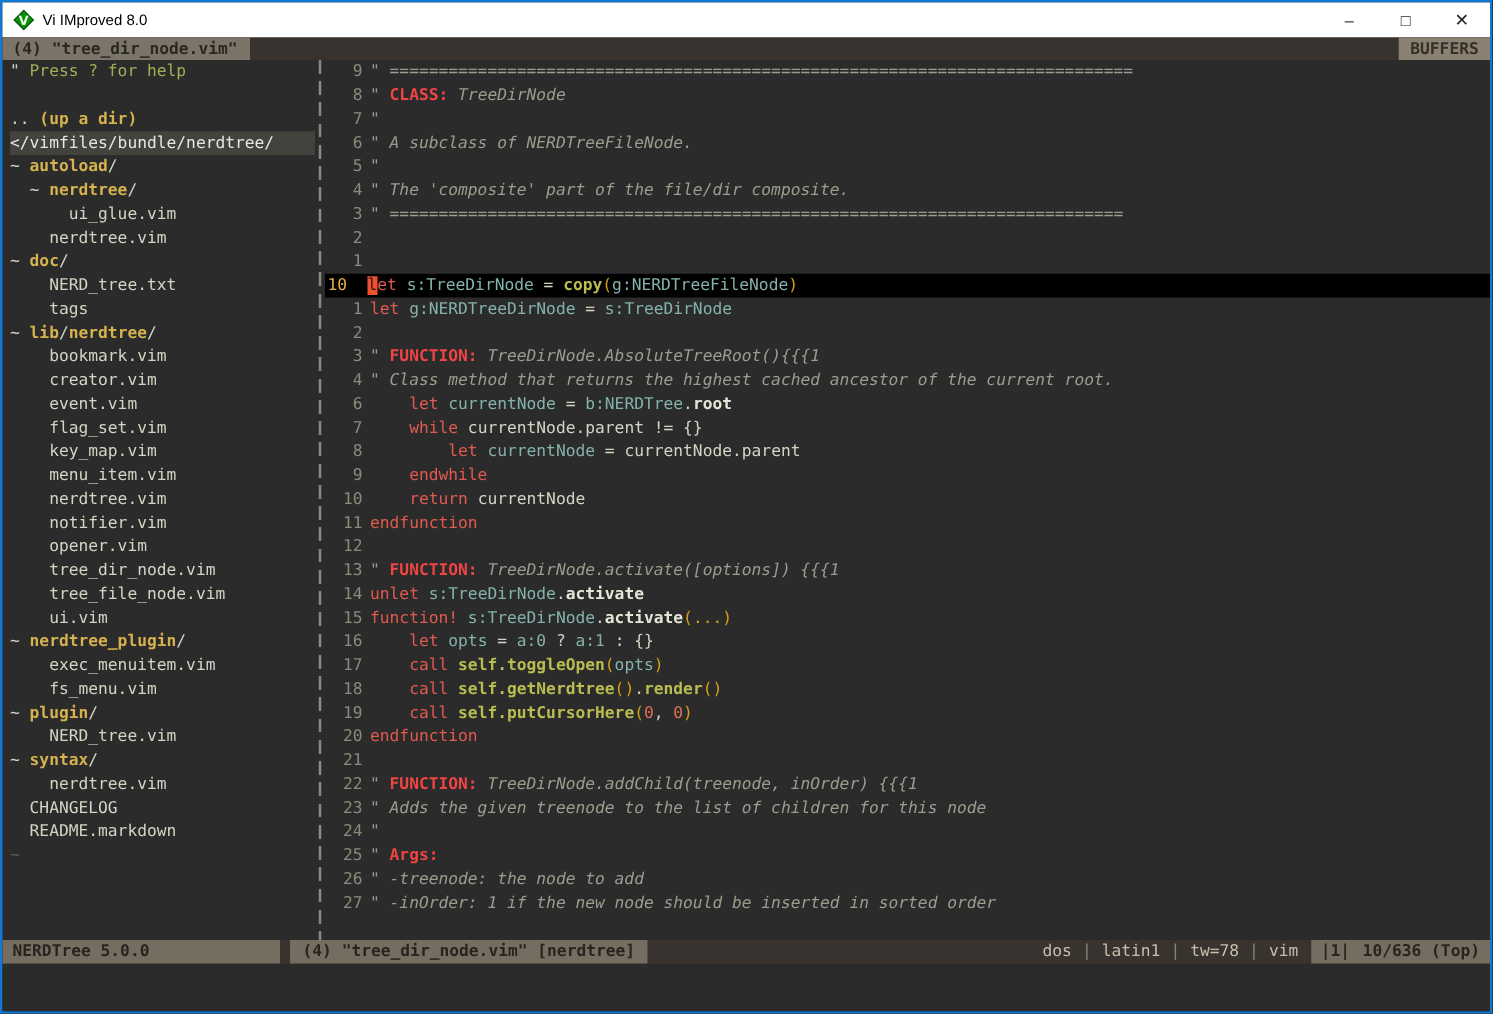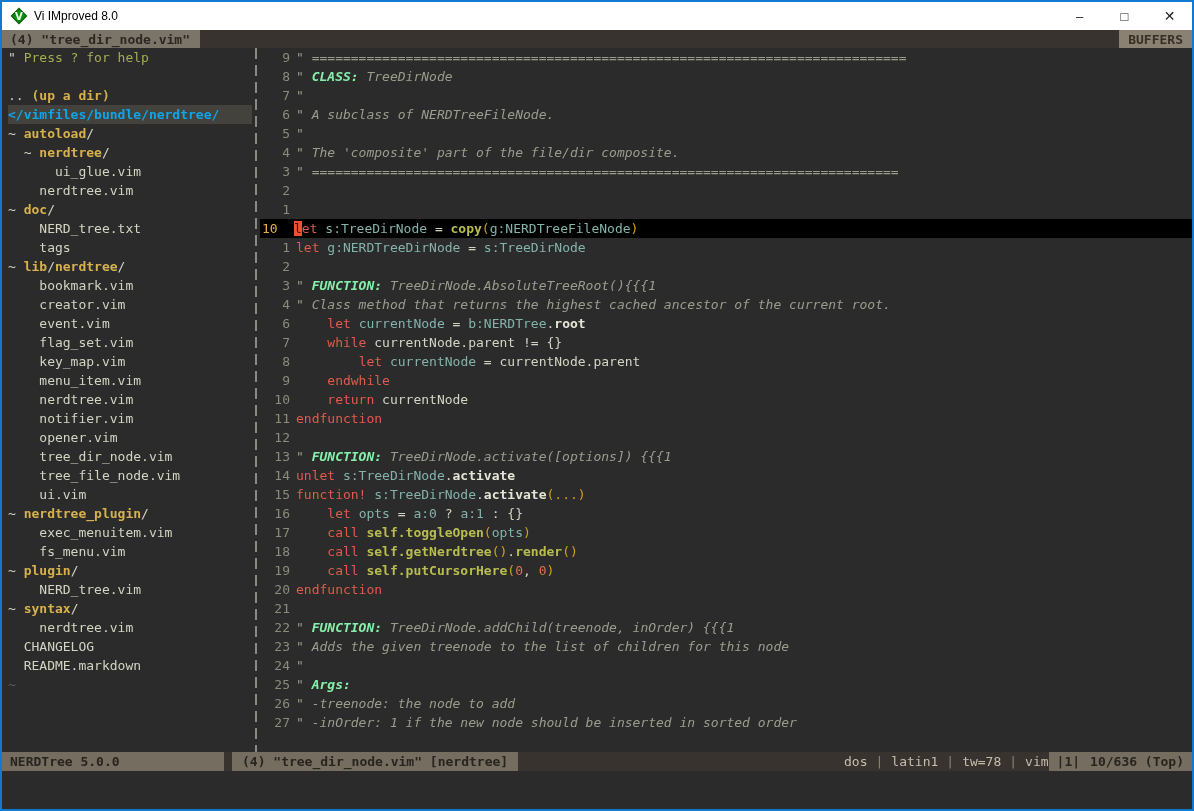--- a/index.html
+++ b/index.html
@@ -62,42 +62,42 @@
   .ltext { display:inline-block; margin-left:6px; vertical-align:top; }
   
   .fg  { color:#d4d4c4; }
   .fgb { color:#e6e6d6; font-weight:bold; }
   .kw  { color:#e15a50; }
   .id  { color:#84b3ab; }
   .fn  { color:#b9bd4f; font-weight:bold; }
   .pr  { color:#d4a017; }
   .nm  { color:#e07050; }
   .cm  { color:#9c9c8e; font-style:italic; }
-  .cmb { color:#86efac; font-style:italic; font-weight:bold; }
+  .cmb { color:#ef4444; font-weight:bold; }
   .dir { color:#d6b24f; font-weight:bold; }
   .help{ color:#a5ad54; }
-  .root{ color:#0ea5e9;font-weight:bold; }
+  .root{ color:#e5e5e5; }
   .tilde{ color:#5c5c55; }
   .cursor { background:#f1502f; color:#23211f; }
   
   .statusline {
     height:19px; flex:0 0 auto; display:flex; align-items:stretch;
     font-size:13px; background:#38332e; white-space:pre;
   }
   .sl-left {
     width:222px; flex:0 0 auto; background:#746d60; color:#272420;
     font-weight:bold; padding-left:8px; display:flex; align-items:center;
   }
   .sl-gap { width:8px; flex:0 0 auto; background:#38332e; }
   .sl-buf {
     background:#746d60; color:#272420; font-weight:bold;
     padding:0 10px; display:flex; align-items:center;
   }
   .sl-fill { flex:1 1 auto; }
-  .sl-items { display:flex; align-items:center; color:#c6bead; }
+  .sl-items { display:flex; align-items:center; color:#c6bead; padding-right:10px; }
   .sl-items .pipe { color:#8a8376; padding:0 8px; }
   .sl-right {
     background:#746d60; color:#272420; font-weight:bold;
     padding:0 8px; display:flex; align-items:center;
   }
   .sl-right .pos { margin-left:10px; }
   
   .cmdline { flex:1 1 auto; background:#2b2b2b; }
 </style>
 </head>

